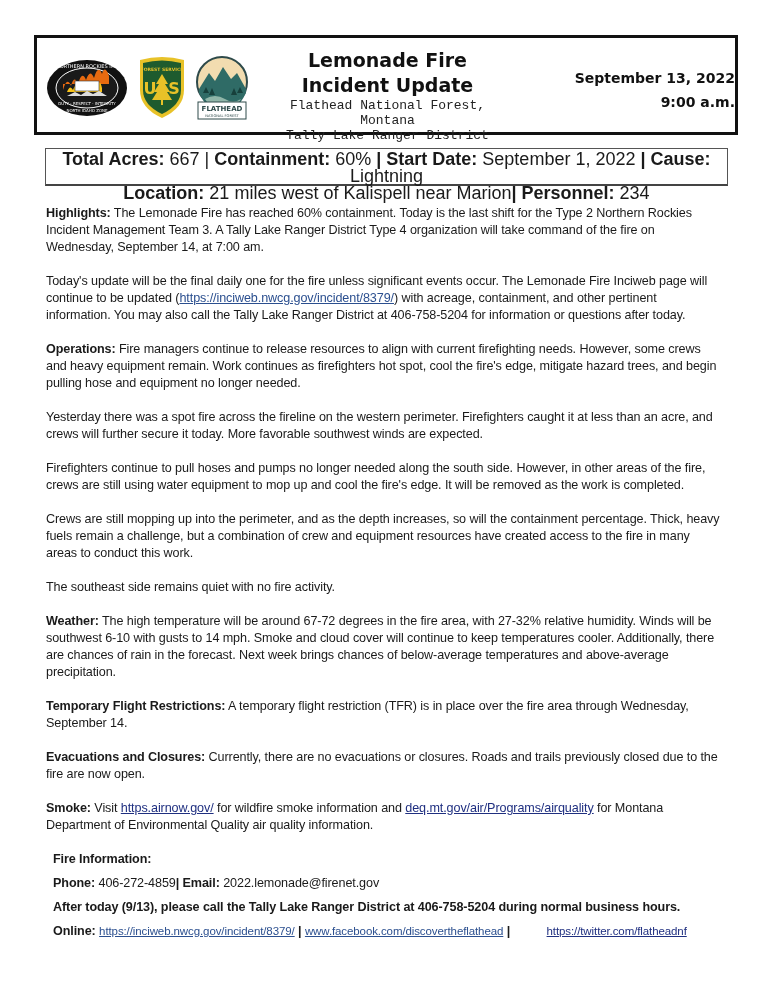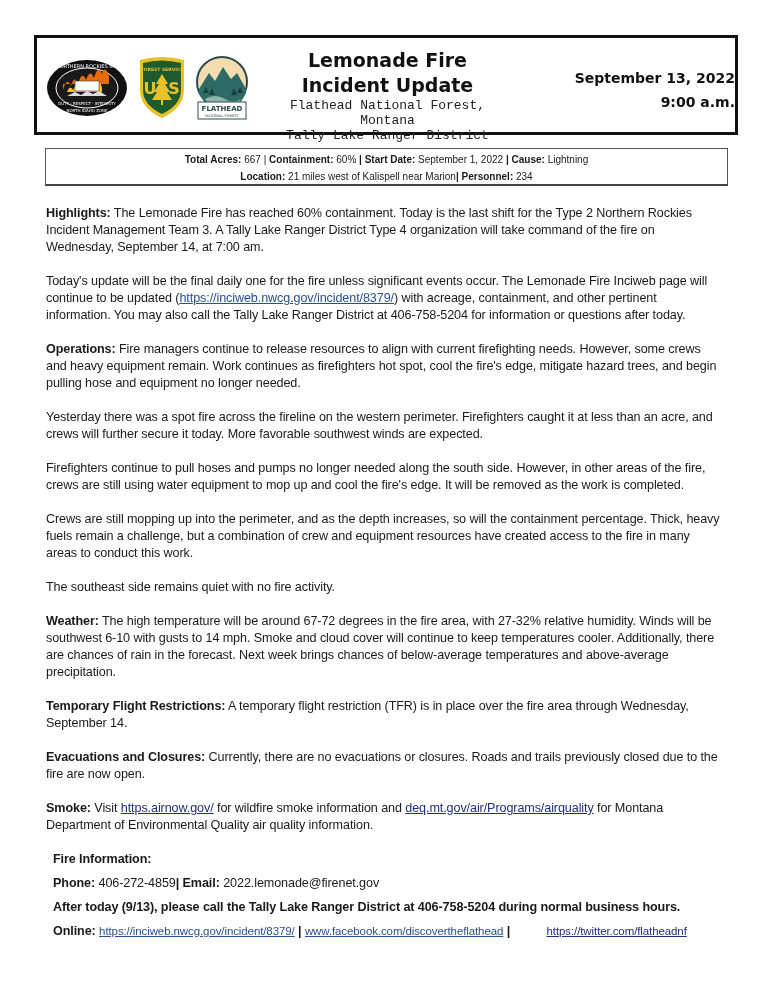--- a/index.html
+++ b/index.html
@@ -18,21 +18,21 @@
   .title-block { position: absolute; left: 238px; top: 10px; width: 225px; text-align: center; }
   .title-line { font-family: "DejaVu Sans", sans-serif; font-weight: bold; font-size: 19px; line-height: 25px; color: #111; }
   .subtitle-line { font-family: Liberation Mono, monospace; font-size: 13px; line-height: 15px; color: #222; }
 
   .date-block { position: absolute; right: 0px; top: 28px; text-align: right; }
   .date-line { font-family: "DejaVu Sans", sans-serif; font-weight: bold; font-size: 14px; line-height: 24px; color: #111; }
 
   .summary-box {
     position: absolute; left: 45px; top: 148px; width: 683px; height: 38px;
     border: 1px solid #555; border-bottom: 2px solid #444; box-sizing: border-box;
-    font-family: "Liberation Sans", sans-serif; font-size: 10px; line-height: 17px;
+    font-family: "Liberation Sans", sans-serif; font-size: 18px; line-height: 17px;
     text-align: center; padding-top: 2px; color: #1a1a1a;
   }
   .summary-box b { font-weight: bold; }
 
   .body-text {
     position: absolute; left: 46px; width: 690px;
     font-family: "Liberation Sans", sans-serif; font-size: 12.6px; line-height: 17px; color: #1a1a1a;
     letter-spacing: -0.1px;
   }
   .body-text p { margin: 0 12px 17px 0; }

